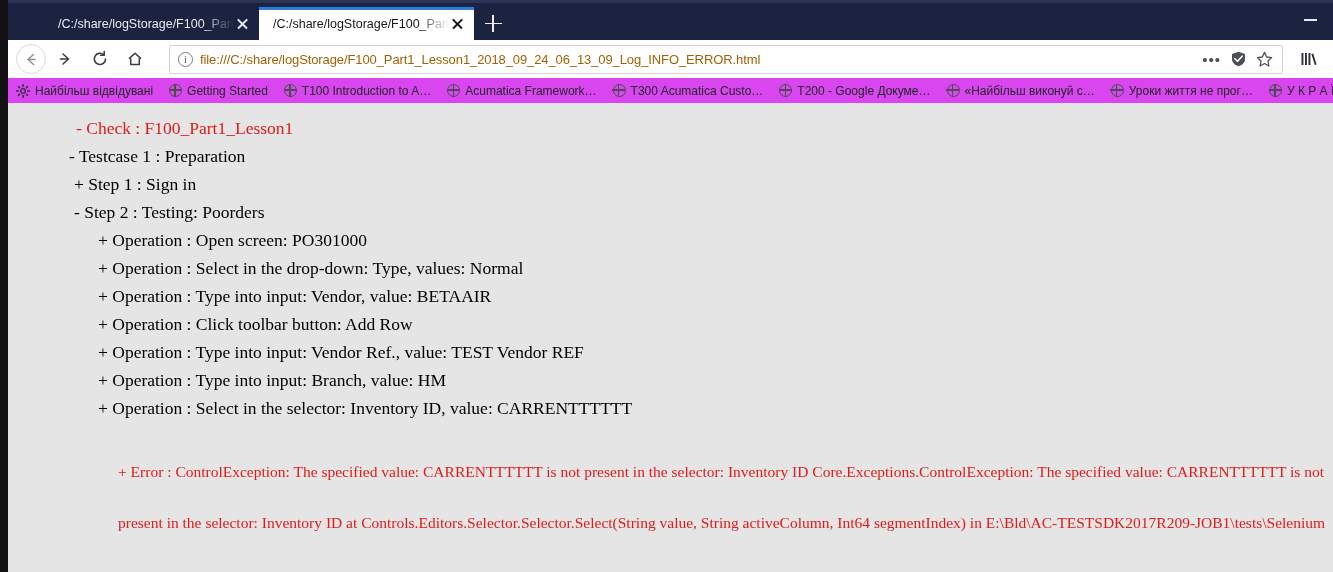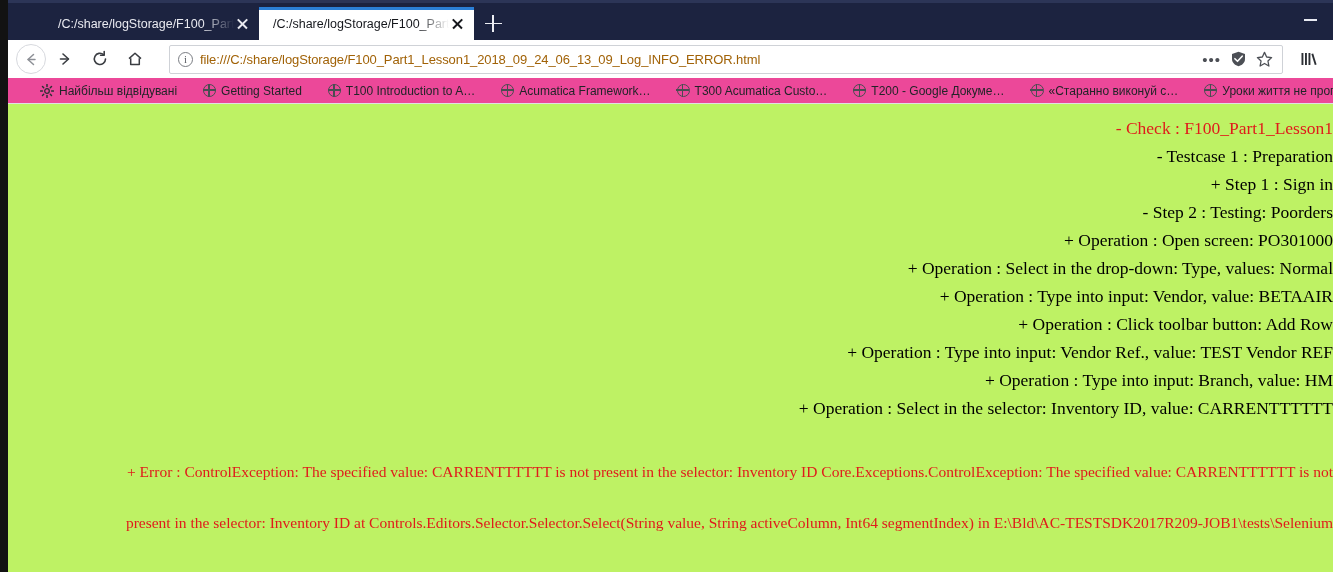--- a/index.html
+++ b/index.html
@@ -185,27 +185,27 @@
   .url-star { flex: none; cursor: pointer; display: flex; padding: 0 3px; }
   .libbtn {
     width: 32px; height: 30px;
     display: flex; align-items: center; justify-content: center;
     flex: none; cursor: pointer;
   }
 
   
   .bookmarks {
     height: 26px;
-    background: #ec4899;
+    background: #d946ef;
     border-bottom: 1px solid #dfe0e3;
     display: flex;
     align-items: center;
     flex: none;
-    padding: 0 4px 0 26px;
-    gap: 14px;
+    padding: 0 4px 0 2px;
+    gap: 4px;
     overflow: hidden;
   }
   .bm {
     display: flex;
     align-items: center;
     gap: 5px;
     padding: 2px 6px;
     font-size: 12px;
     color: #222428;
     white-space: nowrap;
@@ -232,25 +232,24 @@
     position: absolute;
     left: 4.4px; top: -1.3px;
     width: 1.3px; height: 13px;
     background: #4a4d52;
   }
   .bm-gear { width: 14px; height: 14px; flex: none; }
 
   
   .page {
     flex: 1;
-    background: #bef264;
+    background: #e5e5e5;
     overflow: hidden;
     position: relative;
     font-family: "Liberation Serif", serif;
-    text-align: right;
   }
   .log {
     padding: 10px 0 0 0;
     white-space: nowrap;
   }
   .node {
     font-size: 17.5px;
     line-height: 28px;
     color: #000000;
     white-space: nowrap;
@@ -388,21 +387,21 @@
       <div class="bm">
         <span class="bm-globe"></span>
         <span>T300 Acumatica Custo…</span>
       </div>
       <div class="bm">
         <span class="bm-globe"></span>
         <span>T200 - Google Докуме…</span>
       </div>
       <div class="bm">
         <span class="bm-globe"></span>
-        <span>«Старанно виконуй с…</span>
+        <span>«Найбільш виконуй с…</span>
       </div>
       <div class="bm">
         <span class="bm-globe"></span>
         <span>Уроки життя не прог…</span>
       </div>
       <div class="bm">
         <span class="bm-globe"></span>
         <span>У К Р А Ї Н К</span>
       </div>
     </div>

